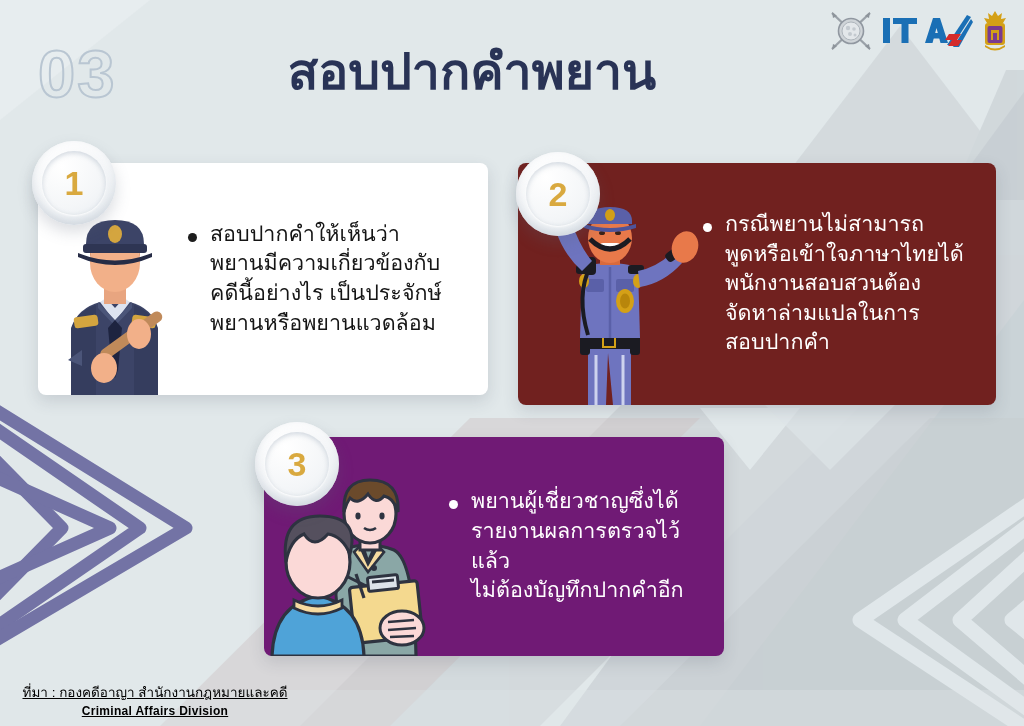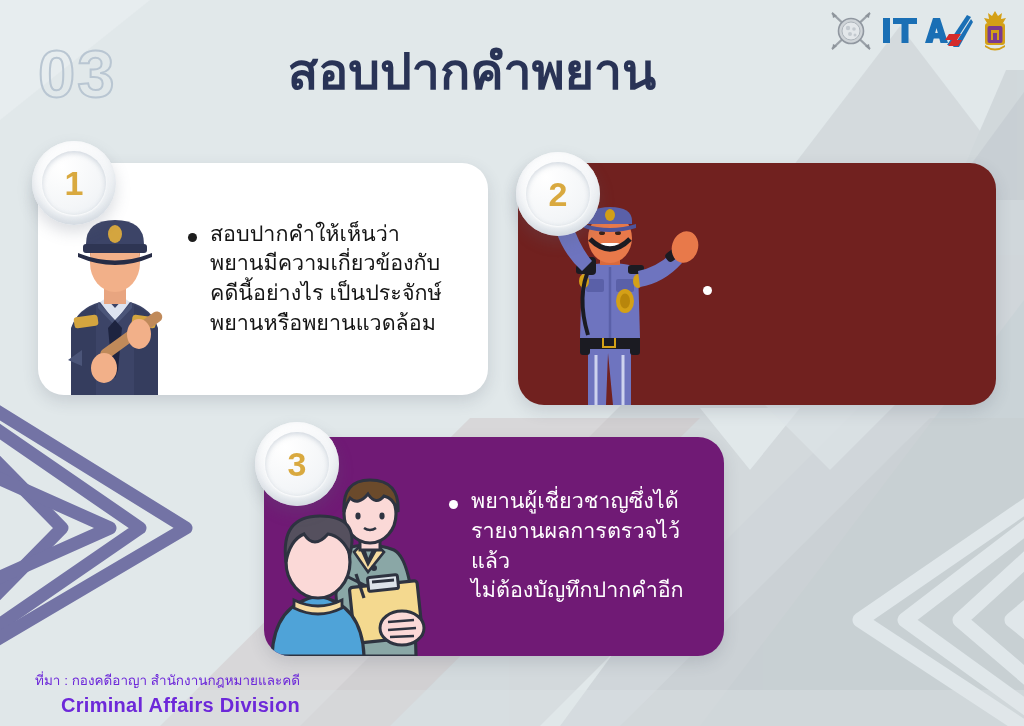--- a/index.html
+++ b/index.html
@@ -40,21 +40,21 @@
     position:absolute;right:14px;top:7px;
     display:flex;align-items:center;gap:7px;height:48px;
   }
   .logo-badge-silver{width:46px;height:44px;}
   .logo-ita{height:34px;}
   .logo-royal{width:30px;height:42px;}
 
   
   .card{
     position:absolute;
-    border-radius:26px;
+    border-radius:8px;
     box-shadow:0 6px 16px rgba(60,70,90,.16);
     display:flex;align-items:center;
     overflow:hidden;
   }
   #card1{left:38px;top:163px;width:450px;height:232px;background:#ffffff;}
   #card2{left:518px;top:163px;width:478px;height:242px;background:#71211f;}
   #card3{left:264px;top:437px;width:460px;height:219px;background:#701a75;}
 
   .card-illus{flex:0 0 auto;display:flex;align-items:flex-end;height:100%;}
   #card1 .card-illus{width:150px;justify-content:center;}
@@ -103,25 +103,25 @@
     font-family:"Liberation Sans",sans-serif;
     line-height:1;
   }
   #badge1{left:32px;top:141px;}
   #badge2{left:516px;top:152px;}
   #badge3{left:255px;top:422px;}
 
   
   .footer{
     position:absolute;left:10px;bottom:6px;
-    text-align:right;width:290px;
-    color:#6d28d9;line-height:1.45;
+    text-align:center;width:290px;
+    color:#000000;line-height:1.45;text-decoration:underline;
   }
   .footer-line1{font-size:13.5px;font-weight:400;}
-  .footer-line2{font-size:20px;font-weight:700;letter-spacing:.3px;}
+  .footer-line2{font-size:12px;font-weight:700;letter-spacing:.3px;}
 </style>
 </head>
 <body>
 
 <div id="slide">
 
   <div class="bg-layer">
     <svg class="bg-svg" viewBox="0 0 1024 726" xmlns="http://www.w3.org/2000/svg">
       <rect x="0" y="0" width="1024" height="726" fill="#e1e8ea"></rect>
 
@@ -297,20 +297,25 @@
 
         <path d="M72 34 Q92 54 112 34" stroke="#1b1b22" stroke-width="5" fill="none"></path>
 
         <path d="M70 16 Q70 2 92 2 Q114 2 114 16 L114 19 L70 19 Z" fill="#5a60a8"></path>
         <path d="M66 19 Q92 27 118 19 L118 23 Q92 31 66 23 Z" fill="#4e549a"></path>
         <ellipse cx="92" cy="10" rx="5" ry="6" fill="#d4a017"></ellipse>
       </svg>
     </div>
     <div class="card-body">
       <span class="bullet-dot"></span>
+      <div class="card-text">กรณีพยานไม่สามารถ
+พูดหรือเข้าใจภาษาไทยได้
+พนักงานสอบสวนต้อง
+จัดหาล่ามแปลในการ
+สอบปากคำ</div>
     </div>
   </div>
 
   <div class="card" id="card3">
     <div class="card-illus">
       <svg viewBox="0 0 185 180" width="185" height="180">
 
         <path d="M78 74 Q104 64 130 74 Q150 84 152 180 L74 180 Z" fill="#8aa7a6" stroke="#2e3340" stroke-width="3.2"></path>
 
         <path d="M98 68 L104 86 L112 68" fill="none" stroke="#2e3340" stroke-width="3"></path>

